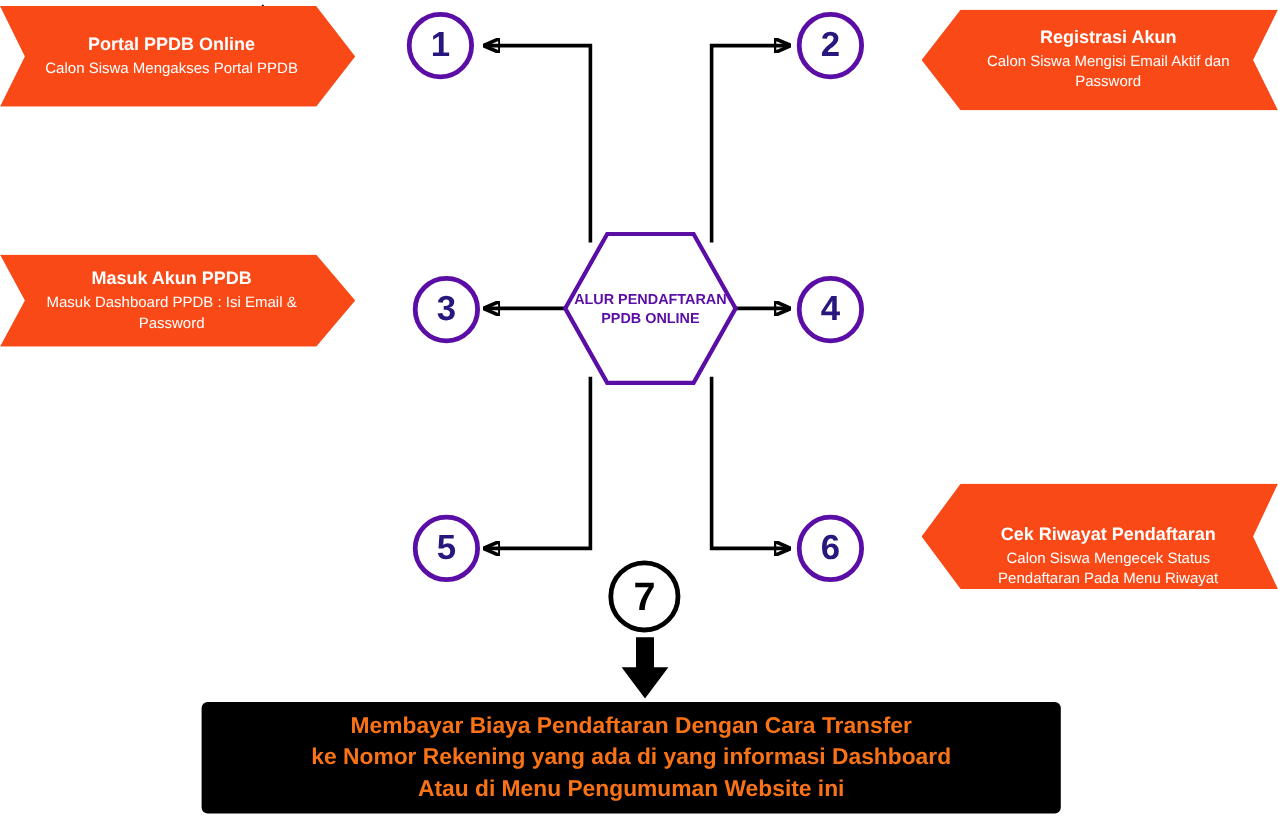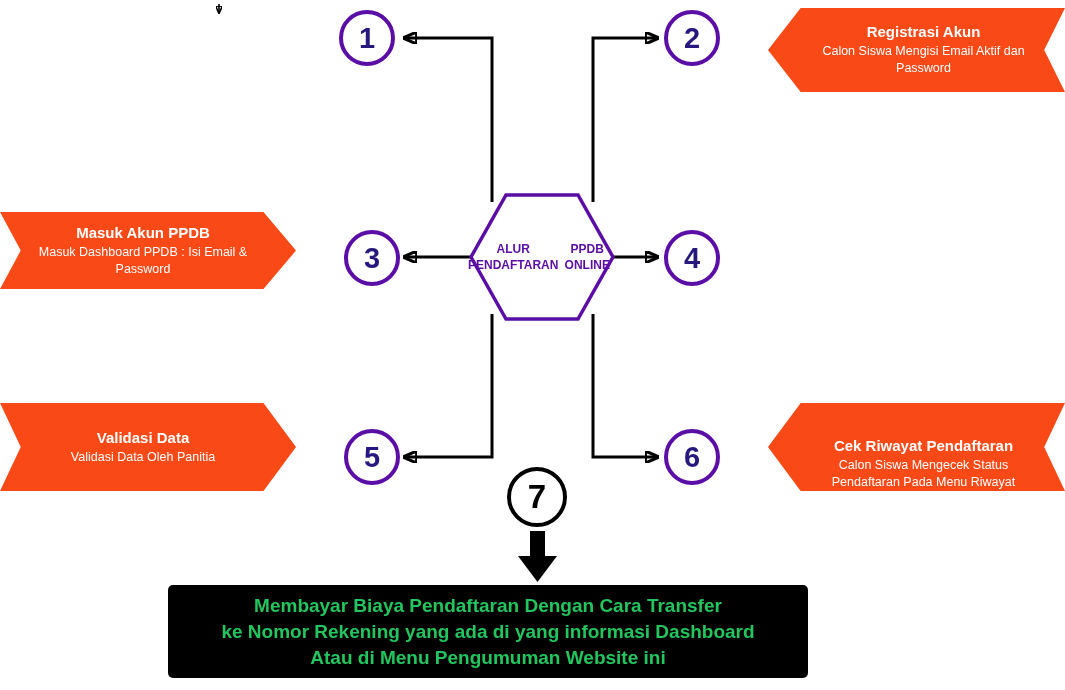--- a/index.html
+++ b/index.html
@@ -29,26 +29,26 @@
   .circle{
     position:absolute;width:56px;height:56px;border-radius:50%;
     background:#fff;border:4px solid var(--purple,#5B0EA5);box-sizing:border-box;
     display:flex;align-items:center;justify-content:center;
     font-weight:bold;font-size:29px;color:var(--number,#27187E);
   }
   .circle.black{width:60px;height:60px;border-color:#000;color:#000;font-size:33px;}
   .hex{position:absolute;}
   .hex polygon{fill:#fff;stroke:var(--purple,#5B0EA5);stroke-width:3.5px;}
   .hex-label{
-    position:absolute;display:flex;flex-direction:row;align-items:center;justify-content:center;
+    position:absolute;display:flex;flex-direction:column;align-items:center;justify-content:center;
     text-align:center;color:var(--purple,#5B0EA5);font-weight:bold;font-size:12px;line-height:16px;
   }
   .footer{
-    position:absolute;left:168px;top:585px;width:640px;height:93px;
-    background:#000;border-radius:5px;color:#22c55e;
+    position:absolute;left:168px;top:585px;width:716px;height:93px;
+    background:#000;border-radius:5px;color:#f97316;
     display:flex;flex-direction:column;align-items:center;justify-content:center;
     font-weight:bold;font-size:19px;line-height:26px;text-align:center;
   }
 </style>
 </head>
 <body>
 
 <div class="canvas">
 
   <svg class="arrows" width="1065" height="690" viewBox="0 0 1065 690">
@@ -60,27 +60,27 @@
     <path d="M492,202 L492,38 L404,38" stroke-width="3" marker-end="url(#ah)"></path>
     <path d="M593,202 L593,38 L658,38" stroke-width="3" marker-end="url(#ah)"></path>
     <path d="M478,257 L404,257" stroke-width="3" marker-end="url(#ah)"></path>
     <path d="M608,257 L658,257" stroke-width="3" marker-end="url(#ah)"></path>
     <path d="M492,314 L492,457 L404,457" stroke-width="3" marker-end="url(#ah)"></path>
     <path d="M593,314 L593,457 L658,457" stroke-width="3" marker-end="url(#ah)"></path>
     <path d="M219,4 L219,13" stroke-width="1.6" marker-end="url(#ah)"></path>
     <polygon points="530,531 545,531 545,556 557,556 537.5,582 518,556 530,556" fill="#000"></polygon>
   </svg>
 
+  <div class="banner left" style="top:5px;height:84px;">
+    <div class="banner-title">Portal PPDB Online</div>
+    <div class="banner-desc">Calon Siswa Mengakses Portal PPDB</div>
+  </div>
   <div class="banner left" style="top:212px;height:77px;">
     <div class="banner-title">Masuk Akun PPDB</div>
     <div class="banner-desc">Masuk Dashboard PPDB : Isi Email &amp; Password</div>
-  </div>
-  <div class="banner left" style="top:403px;height:88px;">
-    <div class="banner-title">Validasi Data</div>
-    <div class="banner-desc">Validasi Data Oleh Panitia</div>
   </div>
 
   <div class="banner right" style="top:8px;height:84px;">
     <div class="banner-title">Registrasi Akun</div>
     <div class="banner-desc">Calon Siswa Mengisi Email Aktif dan Password</div>
   </div>
   <div class="banner right" style="top:403px;height:88px;justify-content:flex-end;">
     <div class="banner-title">Cek Riwayat Pendaftaran</div>
     <div class="banner-desc">Calon Siswa Mengecek Status Pendaftaran Pada Menu Riwayat</div>
   </div>

